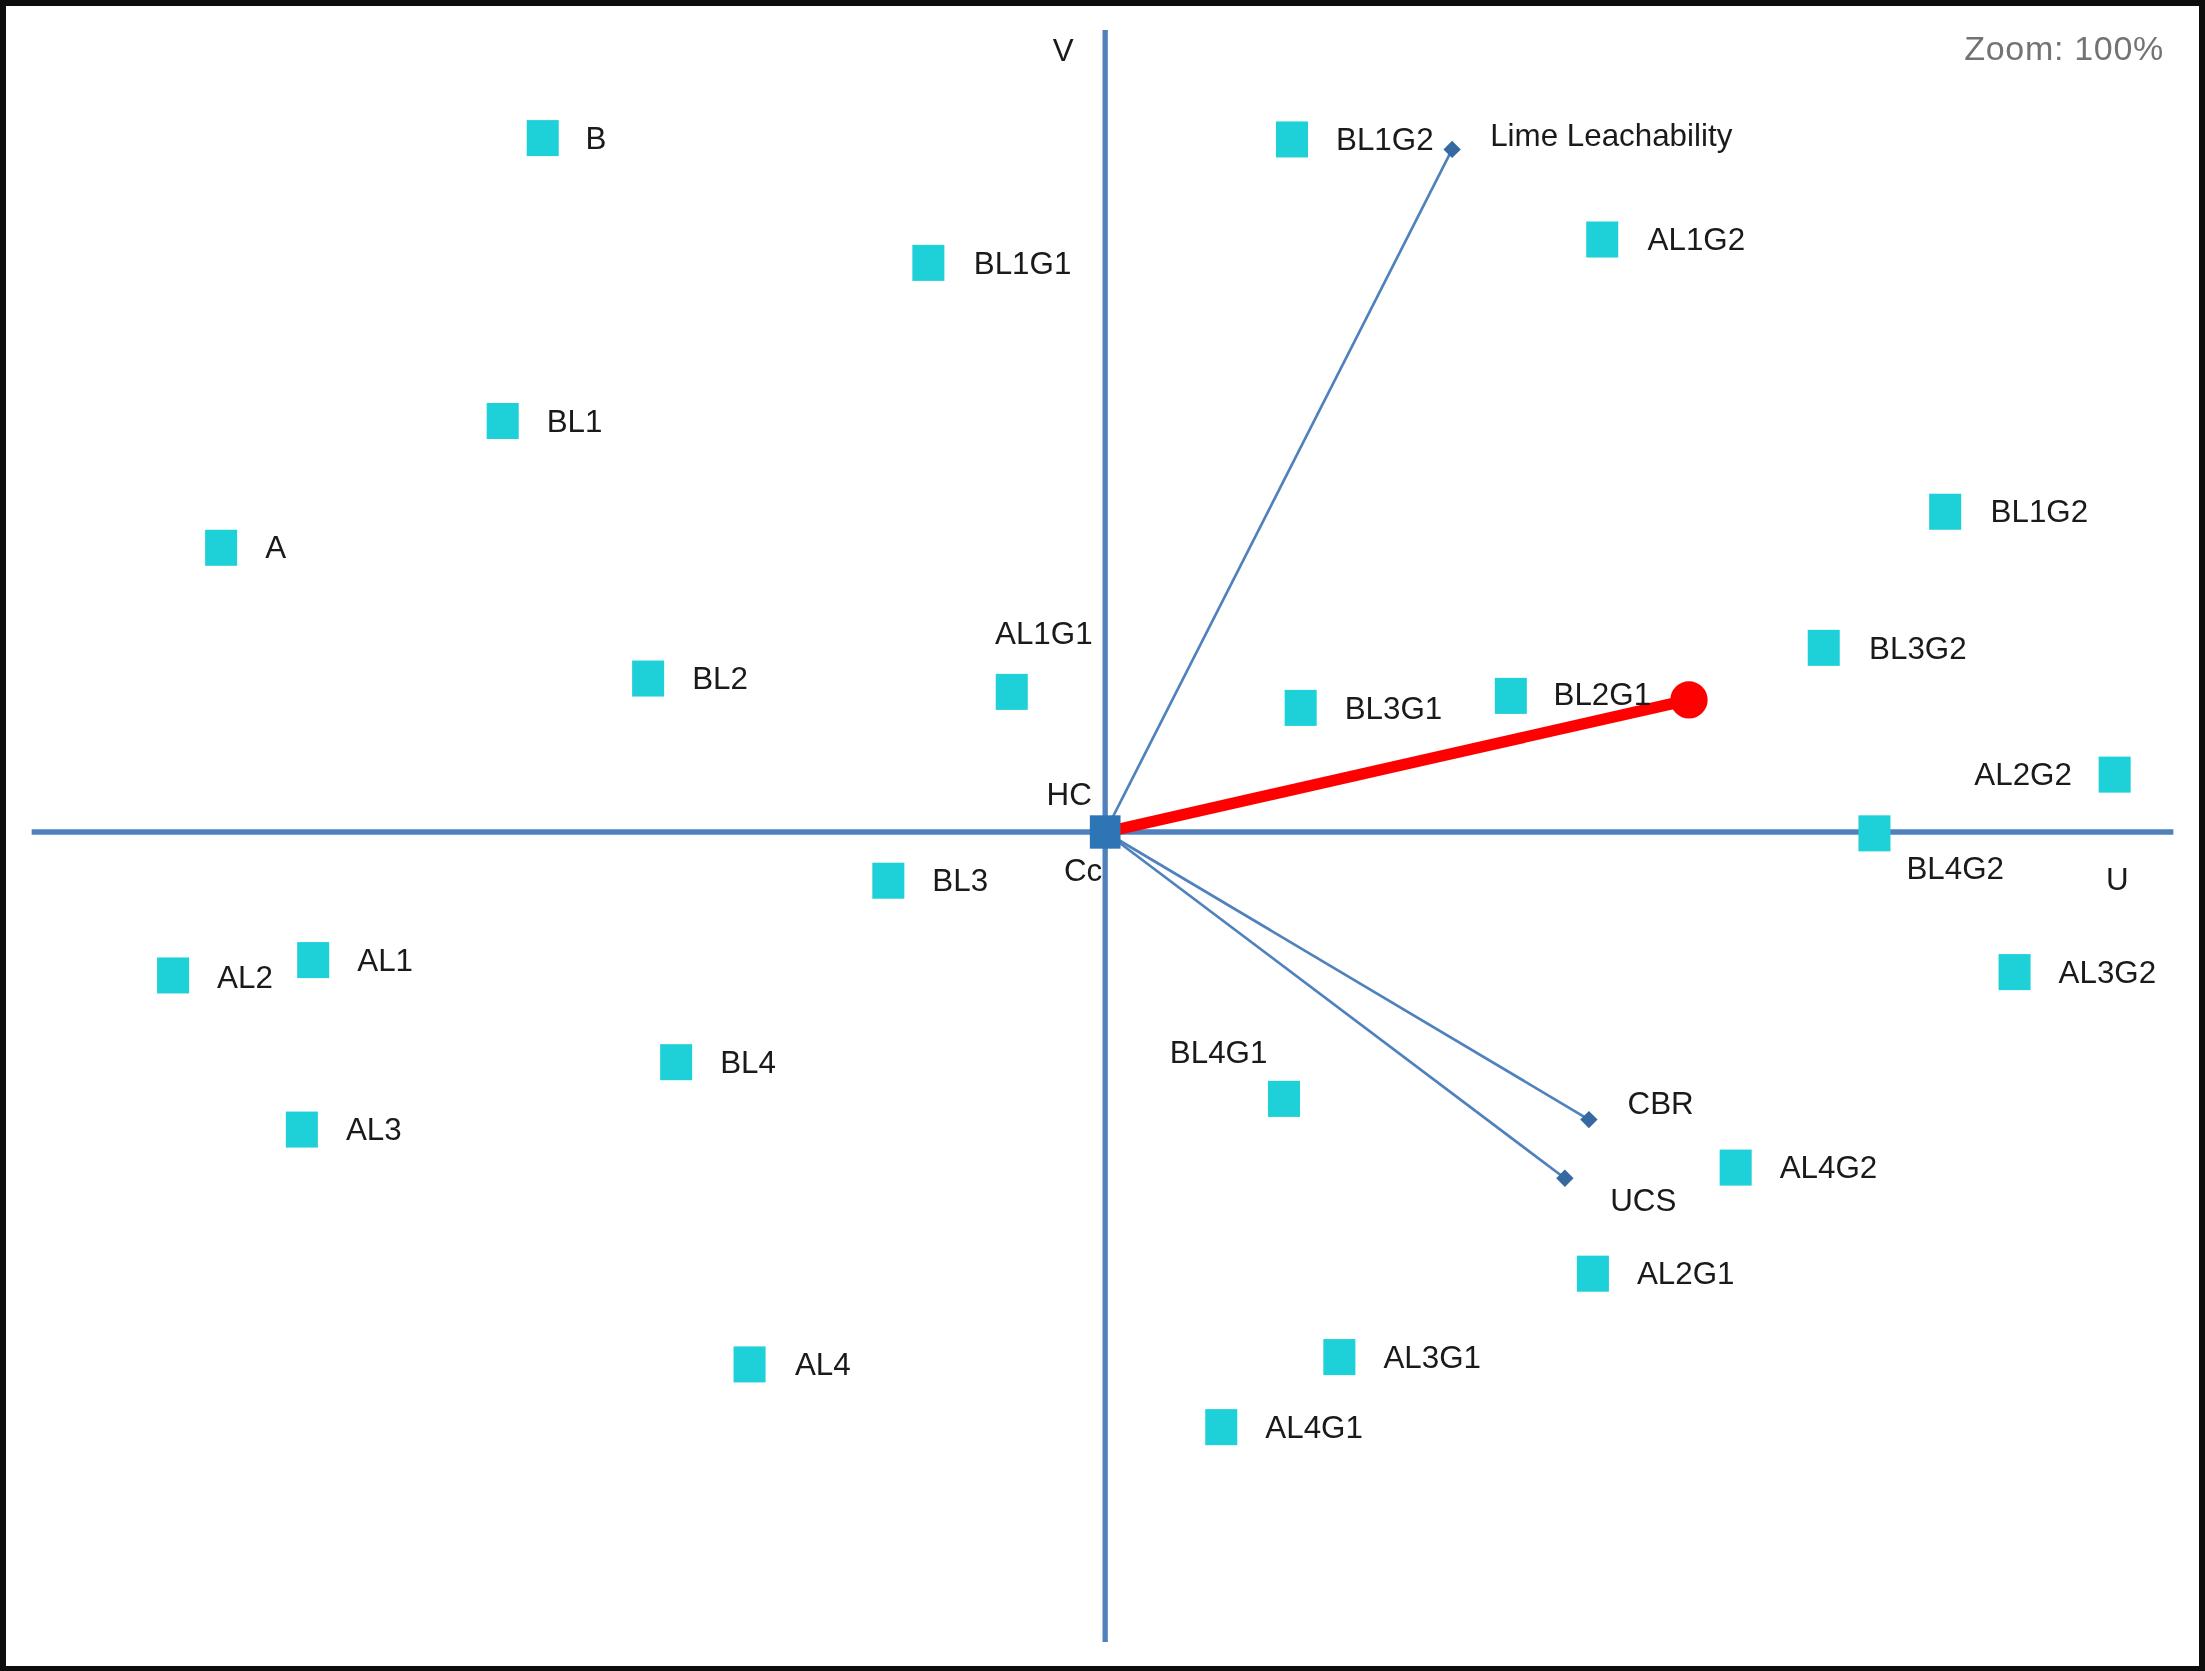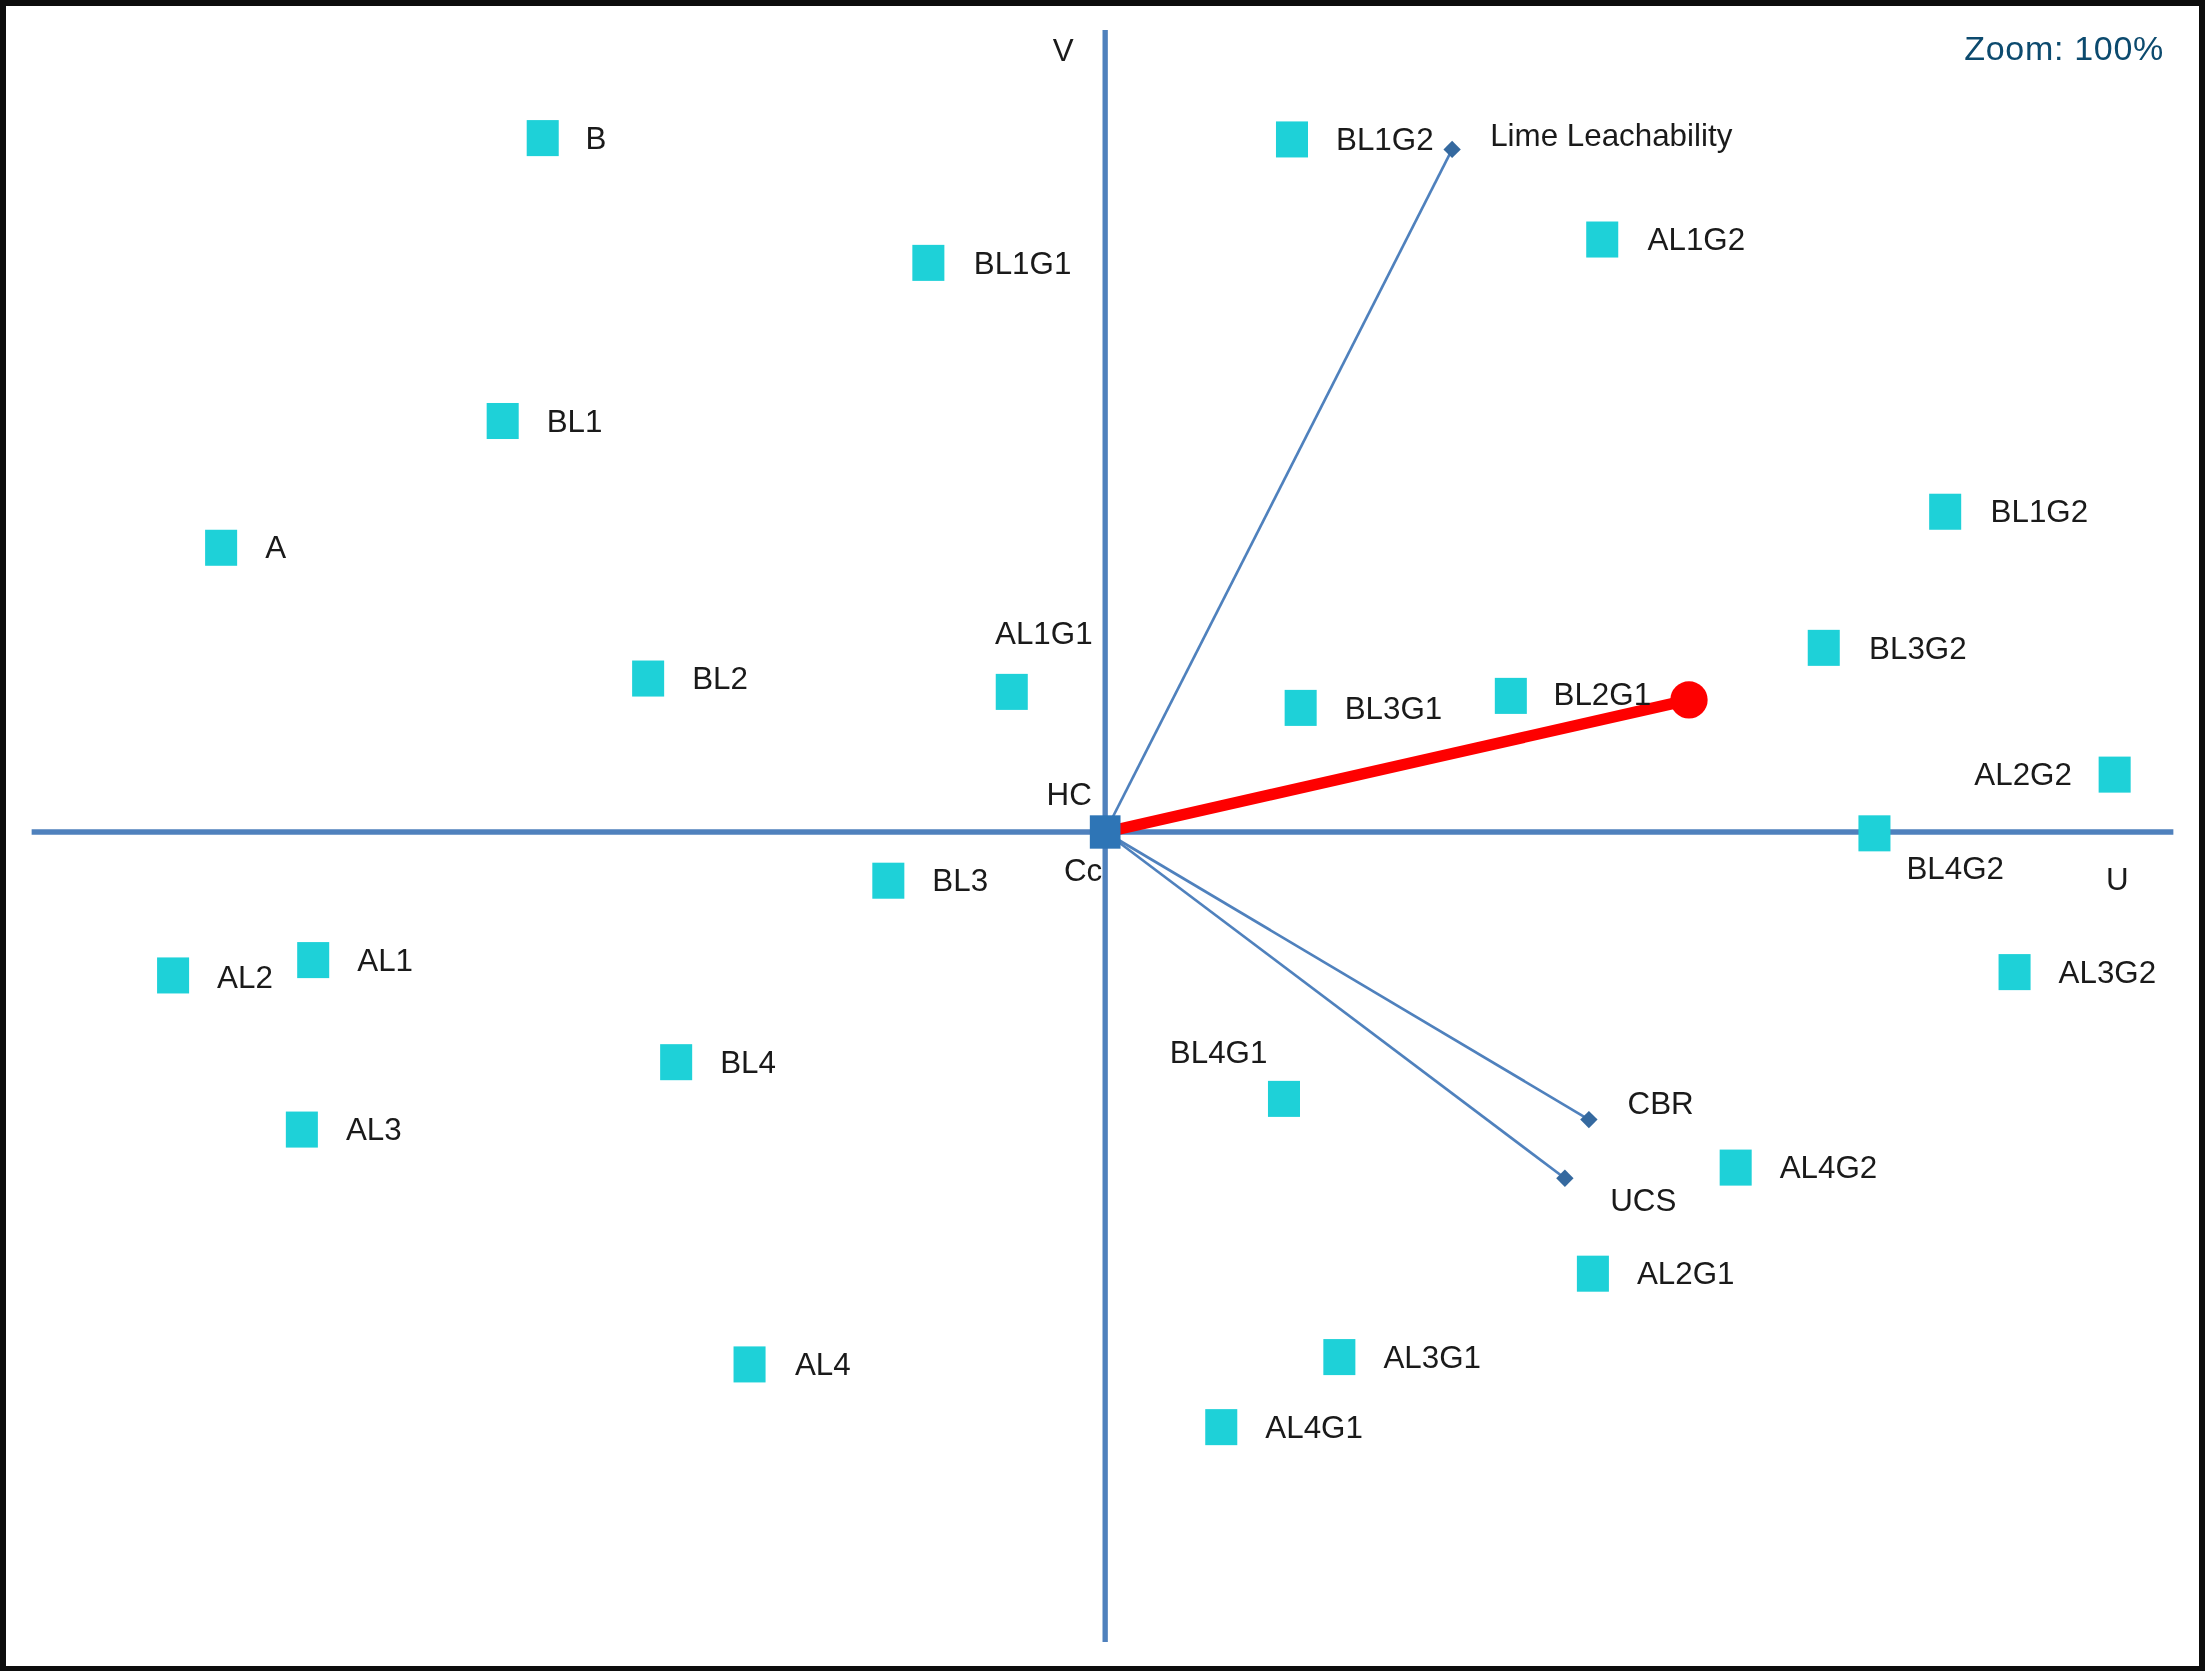--- a/index.html
+++ b/index.html
@@ -11,21 +11,21 @@
     box-sizing: border-box;
     border: 6px solid #0d0d0d;
     overflow: hidden;
     font-family: "Liberation Sans", sans-serif;
   }
   .zoom-label {
     position: absolute;
     top: 23px;
     right: 35px;
     font-size: 34px;
-    color: #0c4a6e;
+    color: #737373;
     letter-spacing: 0.7px;
     margin-left: 36px;
   }
   svg.plot { position: absolute; left: 0; top: 0; width: 100%; height: 100%; }
   svg.plot text {
     font-family: "Liberation Sans", sans-serif;
     fill: #1a1a1a;
   }
 </style>
 </head>

